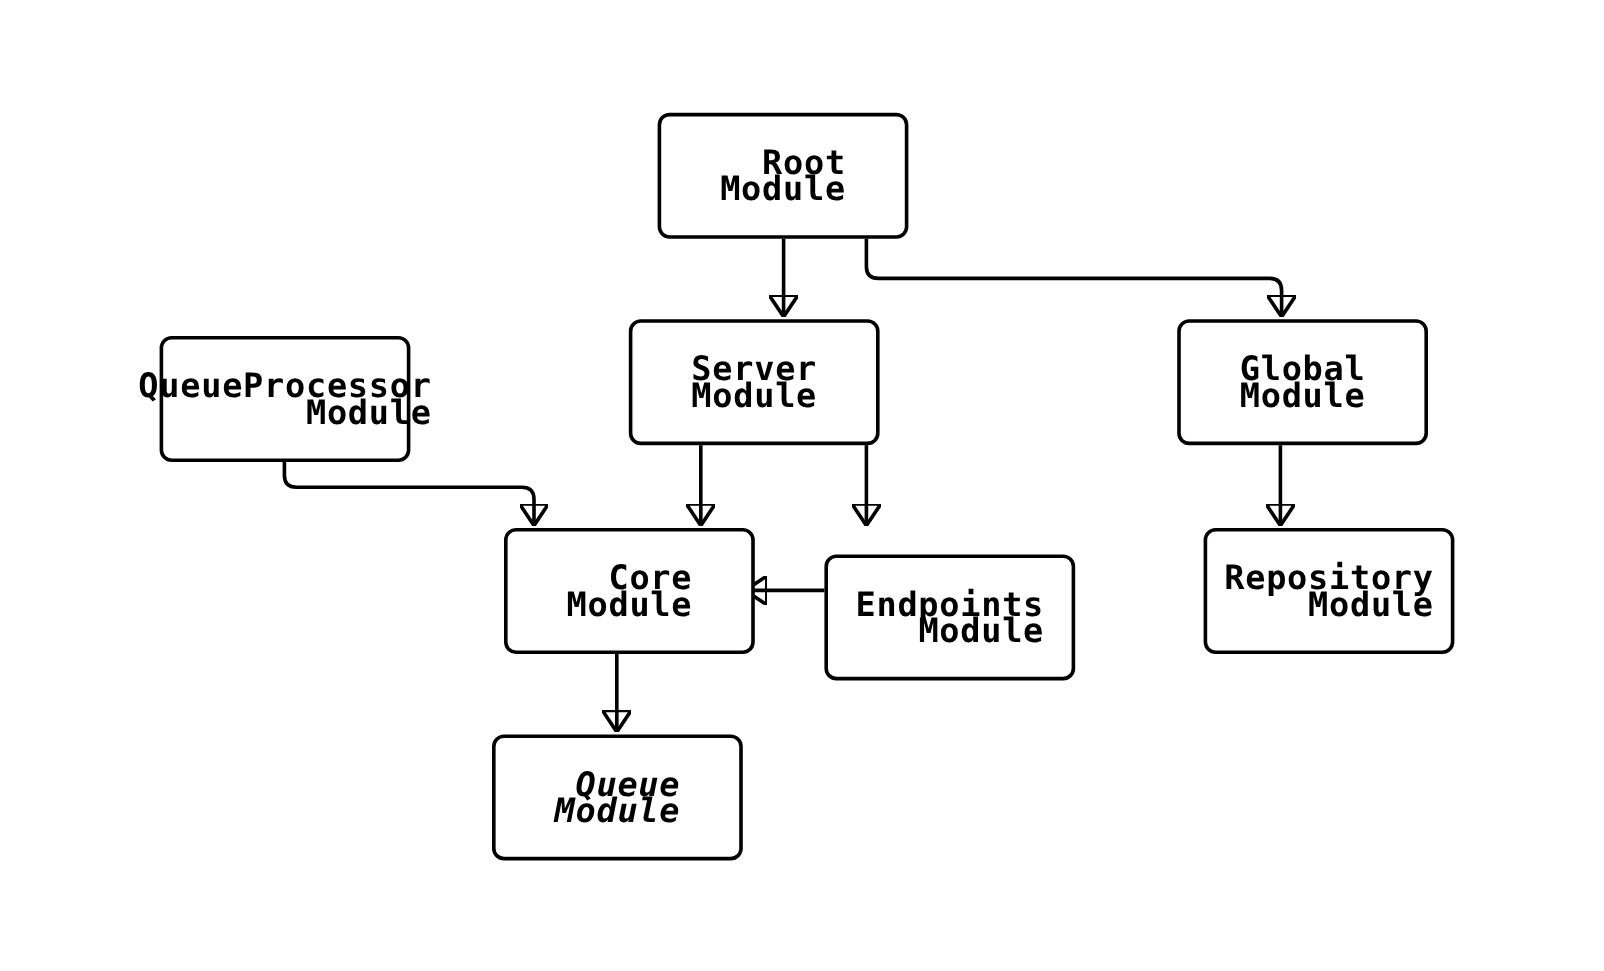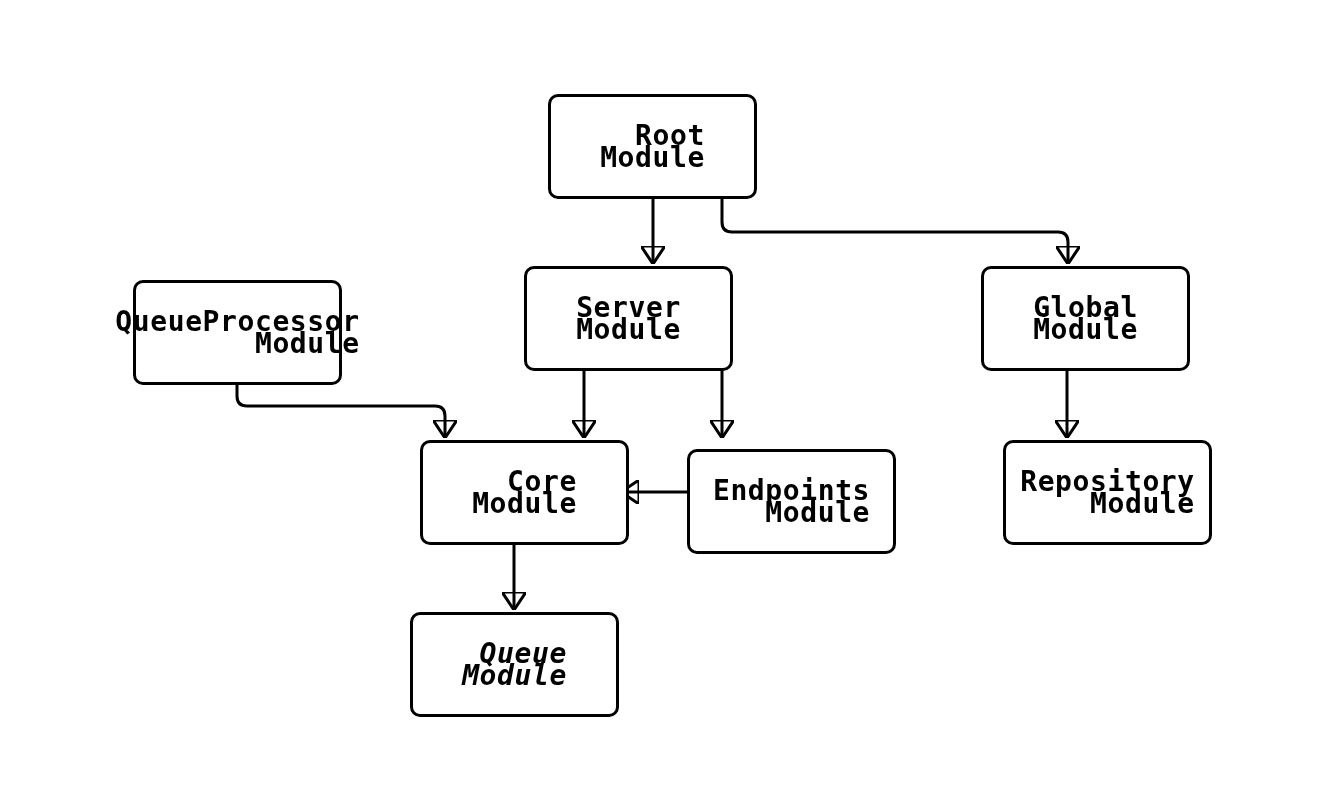--- a/index.html
+++ b/index.html
@@ -47,21 +47,21 @@
     color: #000000;
     text-align: right;
     white-space: pre-line;
   }
   
   .pos-root          { left: 548px; top: 94px;  }
   .pos-queueproc     { left: 133px; top: 280px; }
   .pos-server        { left: 524px; top: 266px; }
   .pos-global        { left: 981px; top: 266px; }
   .pos-core          { left: 410px; top: 440px; margin-left: 10px; }
-  .pos-endpoints     { left: 687px; top: 449px; border-radius: 10px; }
+  .pos-endpoints     { left: 687px; top: 462px; border-radius: 10px; }
   .pos-repository    { left: 1003px; top: 440px; }
   .pos-queue         { left: 410px; top: 612px; font-style: italic; }
 </style>
 </head>
 <body>
 
 <div class="canvas">
 
   <svg class="edges-layer" width="1337" height="809" viewBox="0 0 1337 809" xmlns="http://www.w3.org/2000/svg">
     <defs>

